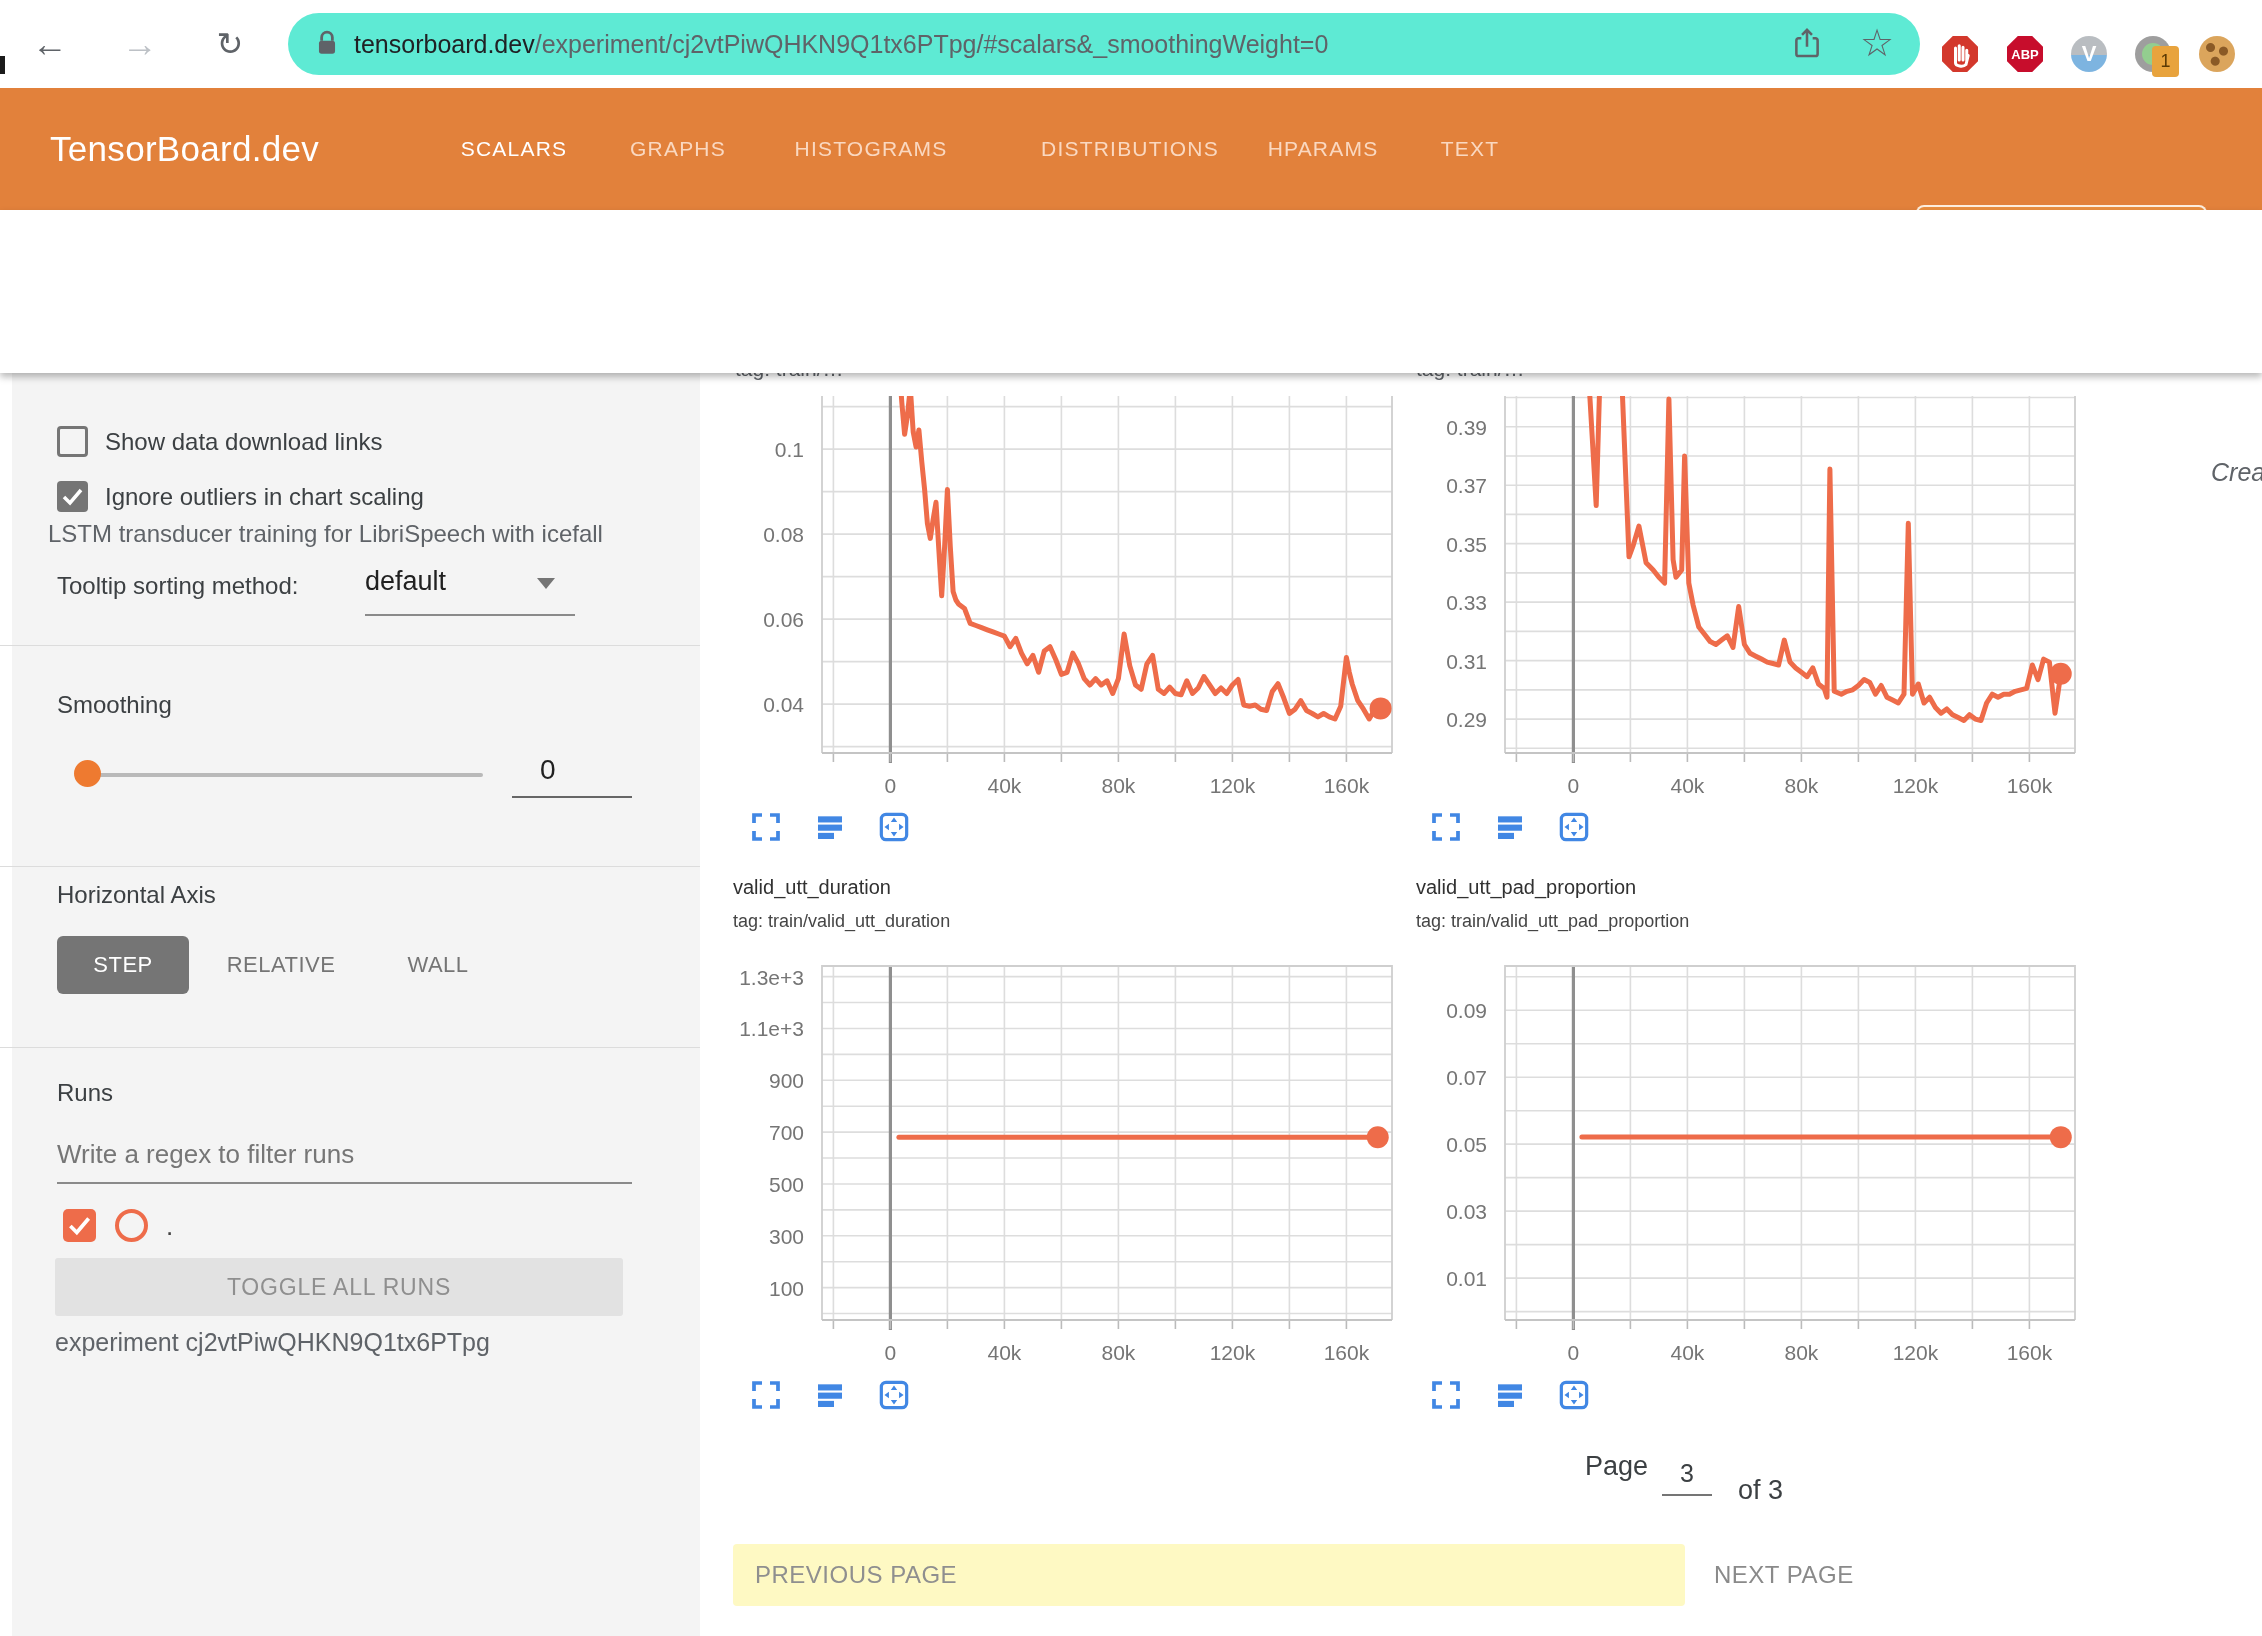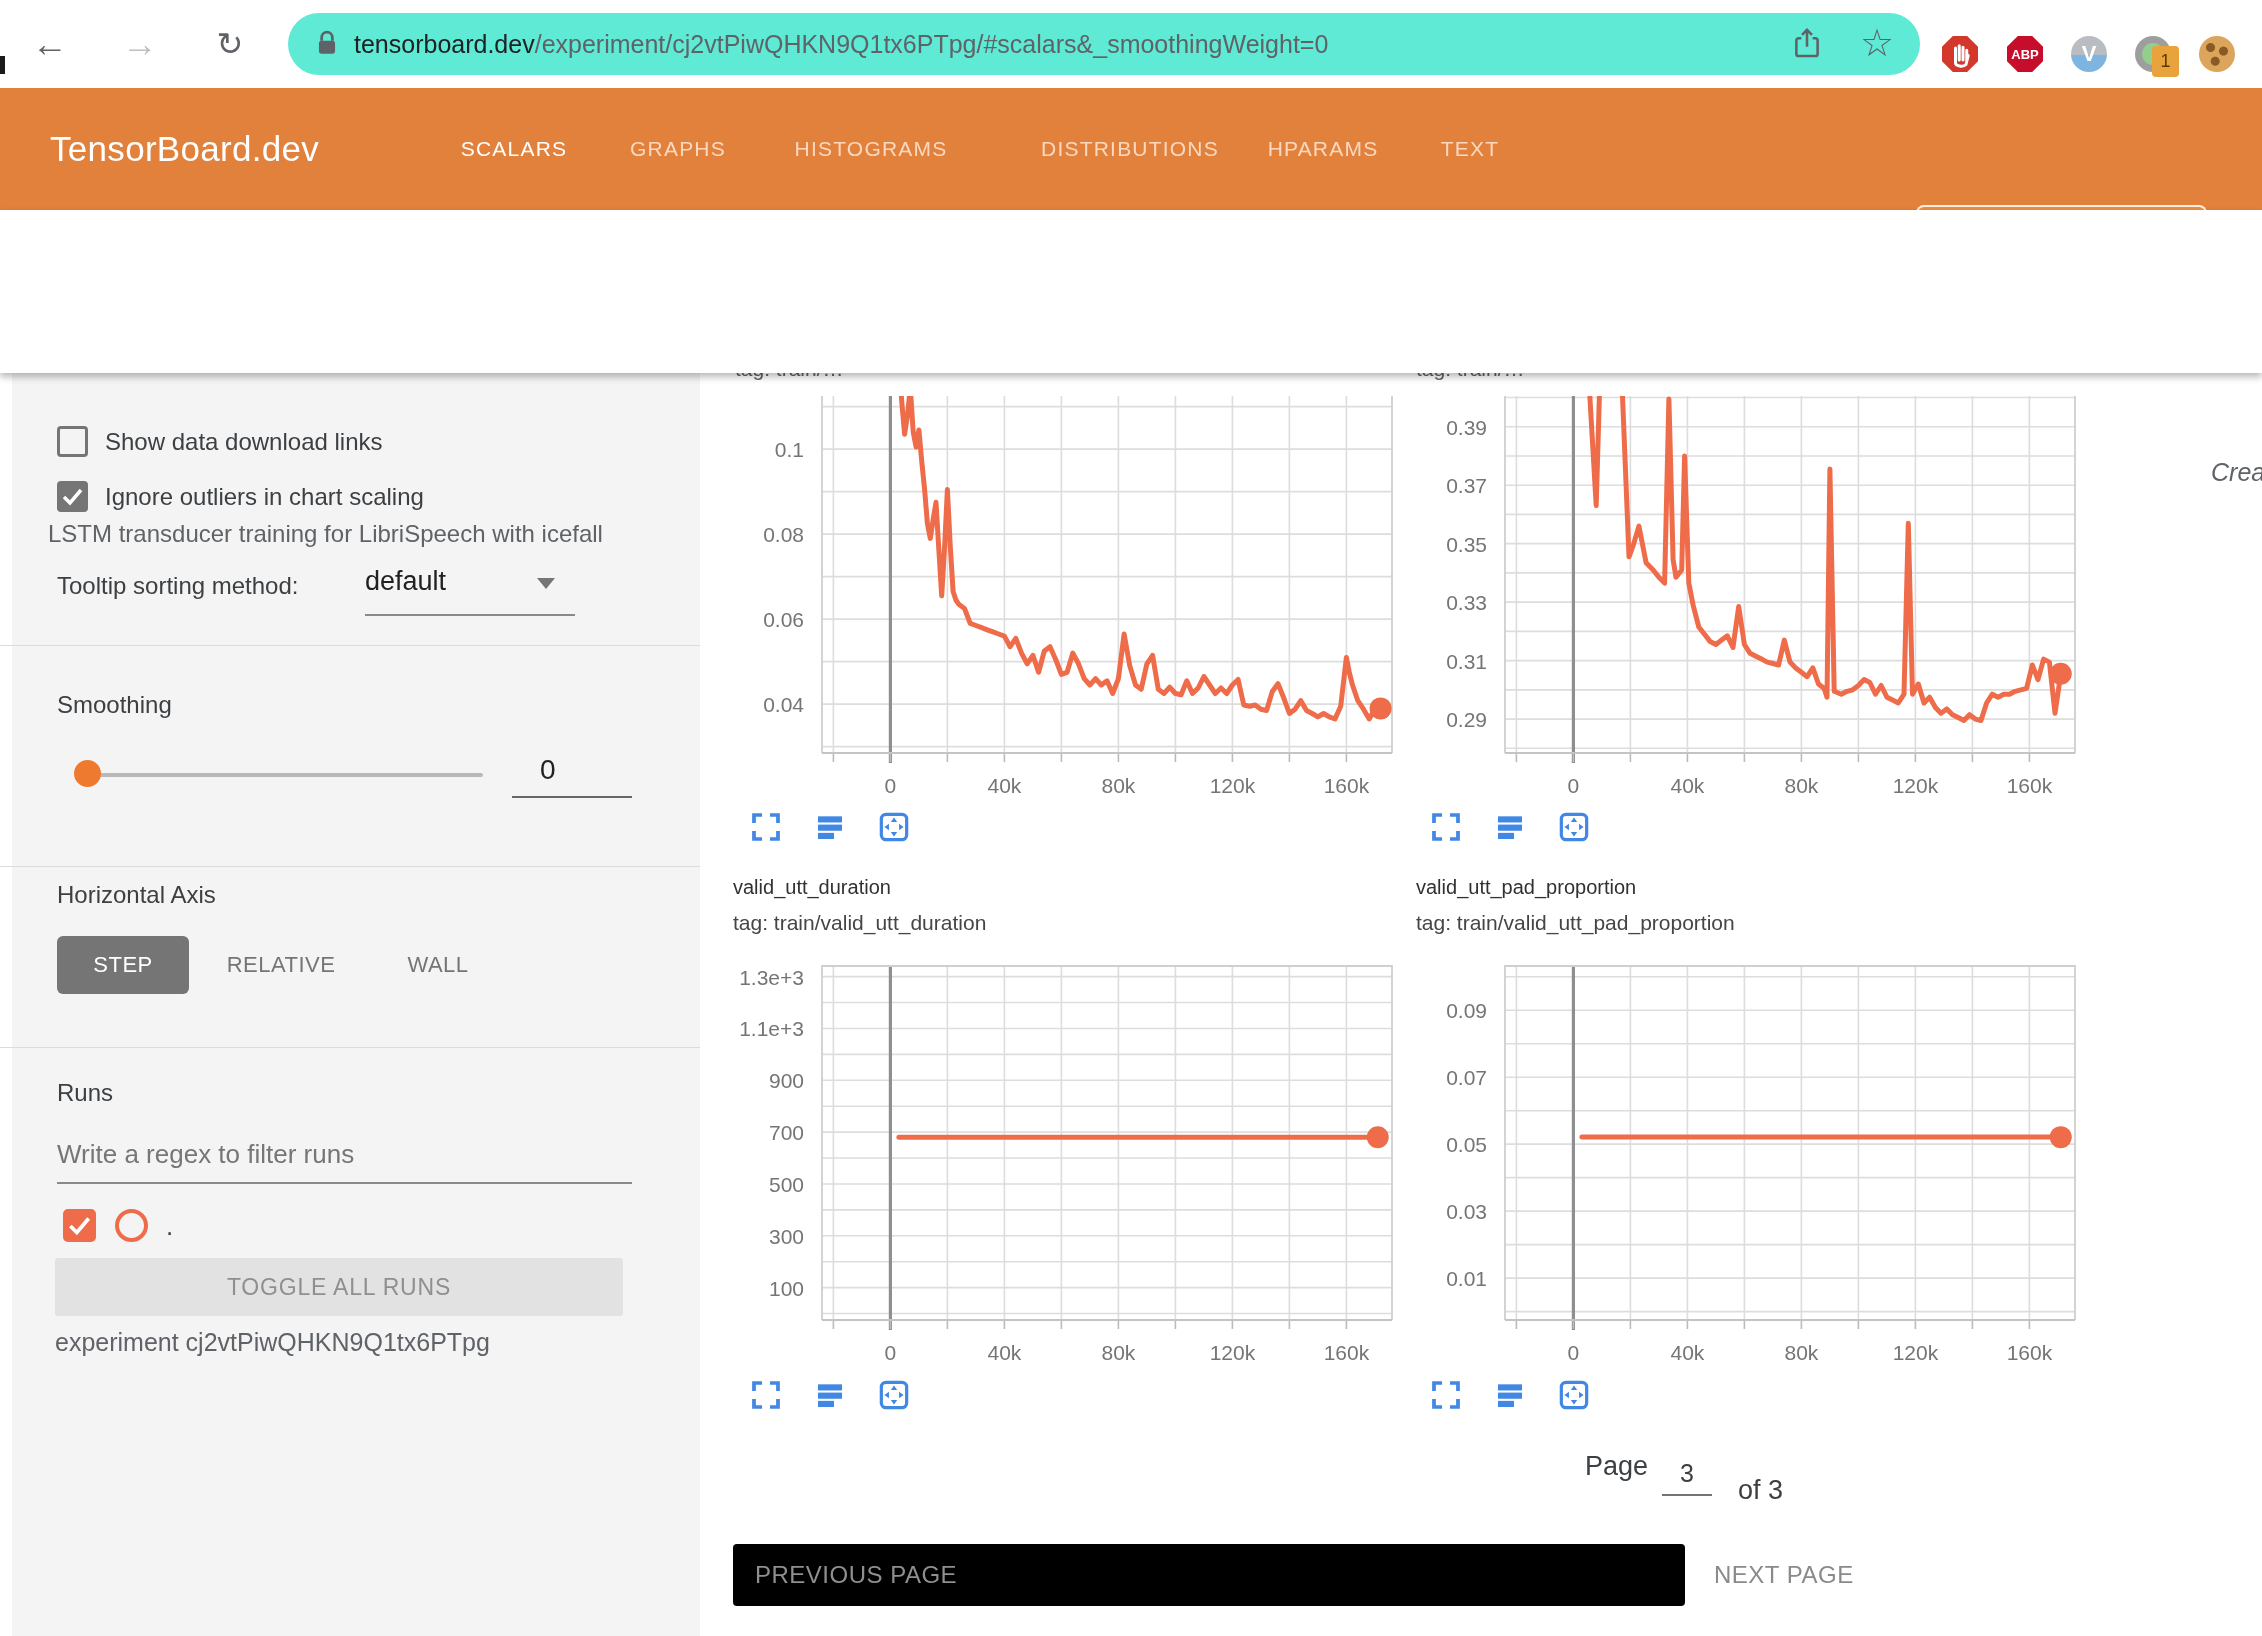--- a/index.html
+++ b/index.html
@@ -68,27 +68,27 @@
                 border-radius:3px; color:#8f8f8f; font-size:23px; letter-spacing:.8px;
                 display:flex; align-items:center; justify-content:center; cursor:pointer; }
   .exp-line { position:absolute; left:55px; top:955px; font-size:25px; color:#5f6368; }
 
   
   .charts { position:absolute; left:700px; top:0; width:1562px; height:1263px; background:#fff; overflow:hidden; }
   .clip-tag { position:absolute; top:-16px; height:24px; overflow:hidden; font-size:21px; color:#5f6368; }
   .chart-mount { position:absolute; }
   .chart-mount svg text { font-family:"Liberation Sans",sans-serif; font-size:21px; fill:#757575; }
   .card-title { position:absolute; font-size:20px; color:#313131; }
-  .card-tag { position:absolute; font-size:21px; color:#454545; }
+  .card-tag { position:absolute; font-size:18px; color:#454545; }
   .icon-row { position:absolute; display:flex; gap:32px; }
   .chart-icon { width:32px; height:32px; cursor:pointer; }
   .page-row { position:absolute; left:885px; top:1078px; display:flex; align-items:flex-start; font-size:27px; color:#3c4043; }
   .page-input { display:inline-block; margin:8px 10px 0 14px; padding:0 18px 6px 18px; font-size:25px;
                 color:#3c4043; border-bottom:2px solid #757575; }
-  .prev-btn { position:absolute; left:33px; top:1171px; width:952px; height:62px; background:#000000;
+  .prev-btn { position:absolute; left:33px; top:1171px; width:952px; height:62px; background:#fef9c3;
               border-radius:4px; color:#8f8f8f; font-size:24px; letter-spacing:.5px;
               display:flex; align-items:center; padding-left:22px; cursor:pointer; }
   .next-btn { position:absolute; left:1014px; top:1171px; height:62px; display:flex; align-items:center;
               color:#8a8a8a; font-size:24px; letter-spacing:.5px; cursor:pointer; }
 </style>
 </head>
 <body>
 
 <div id="app">
 

